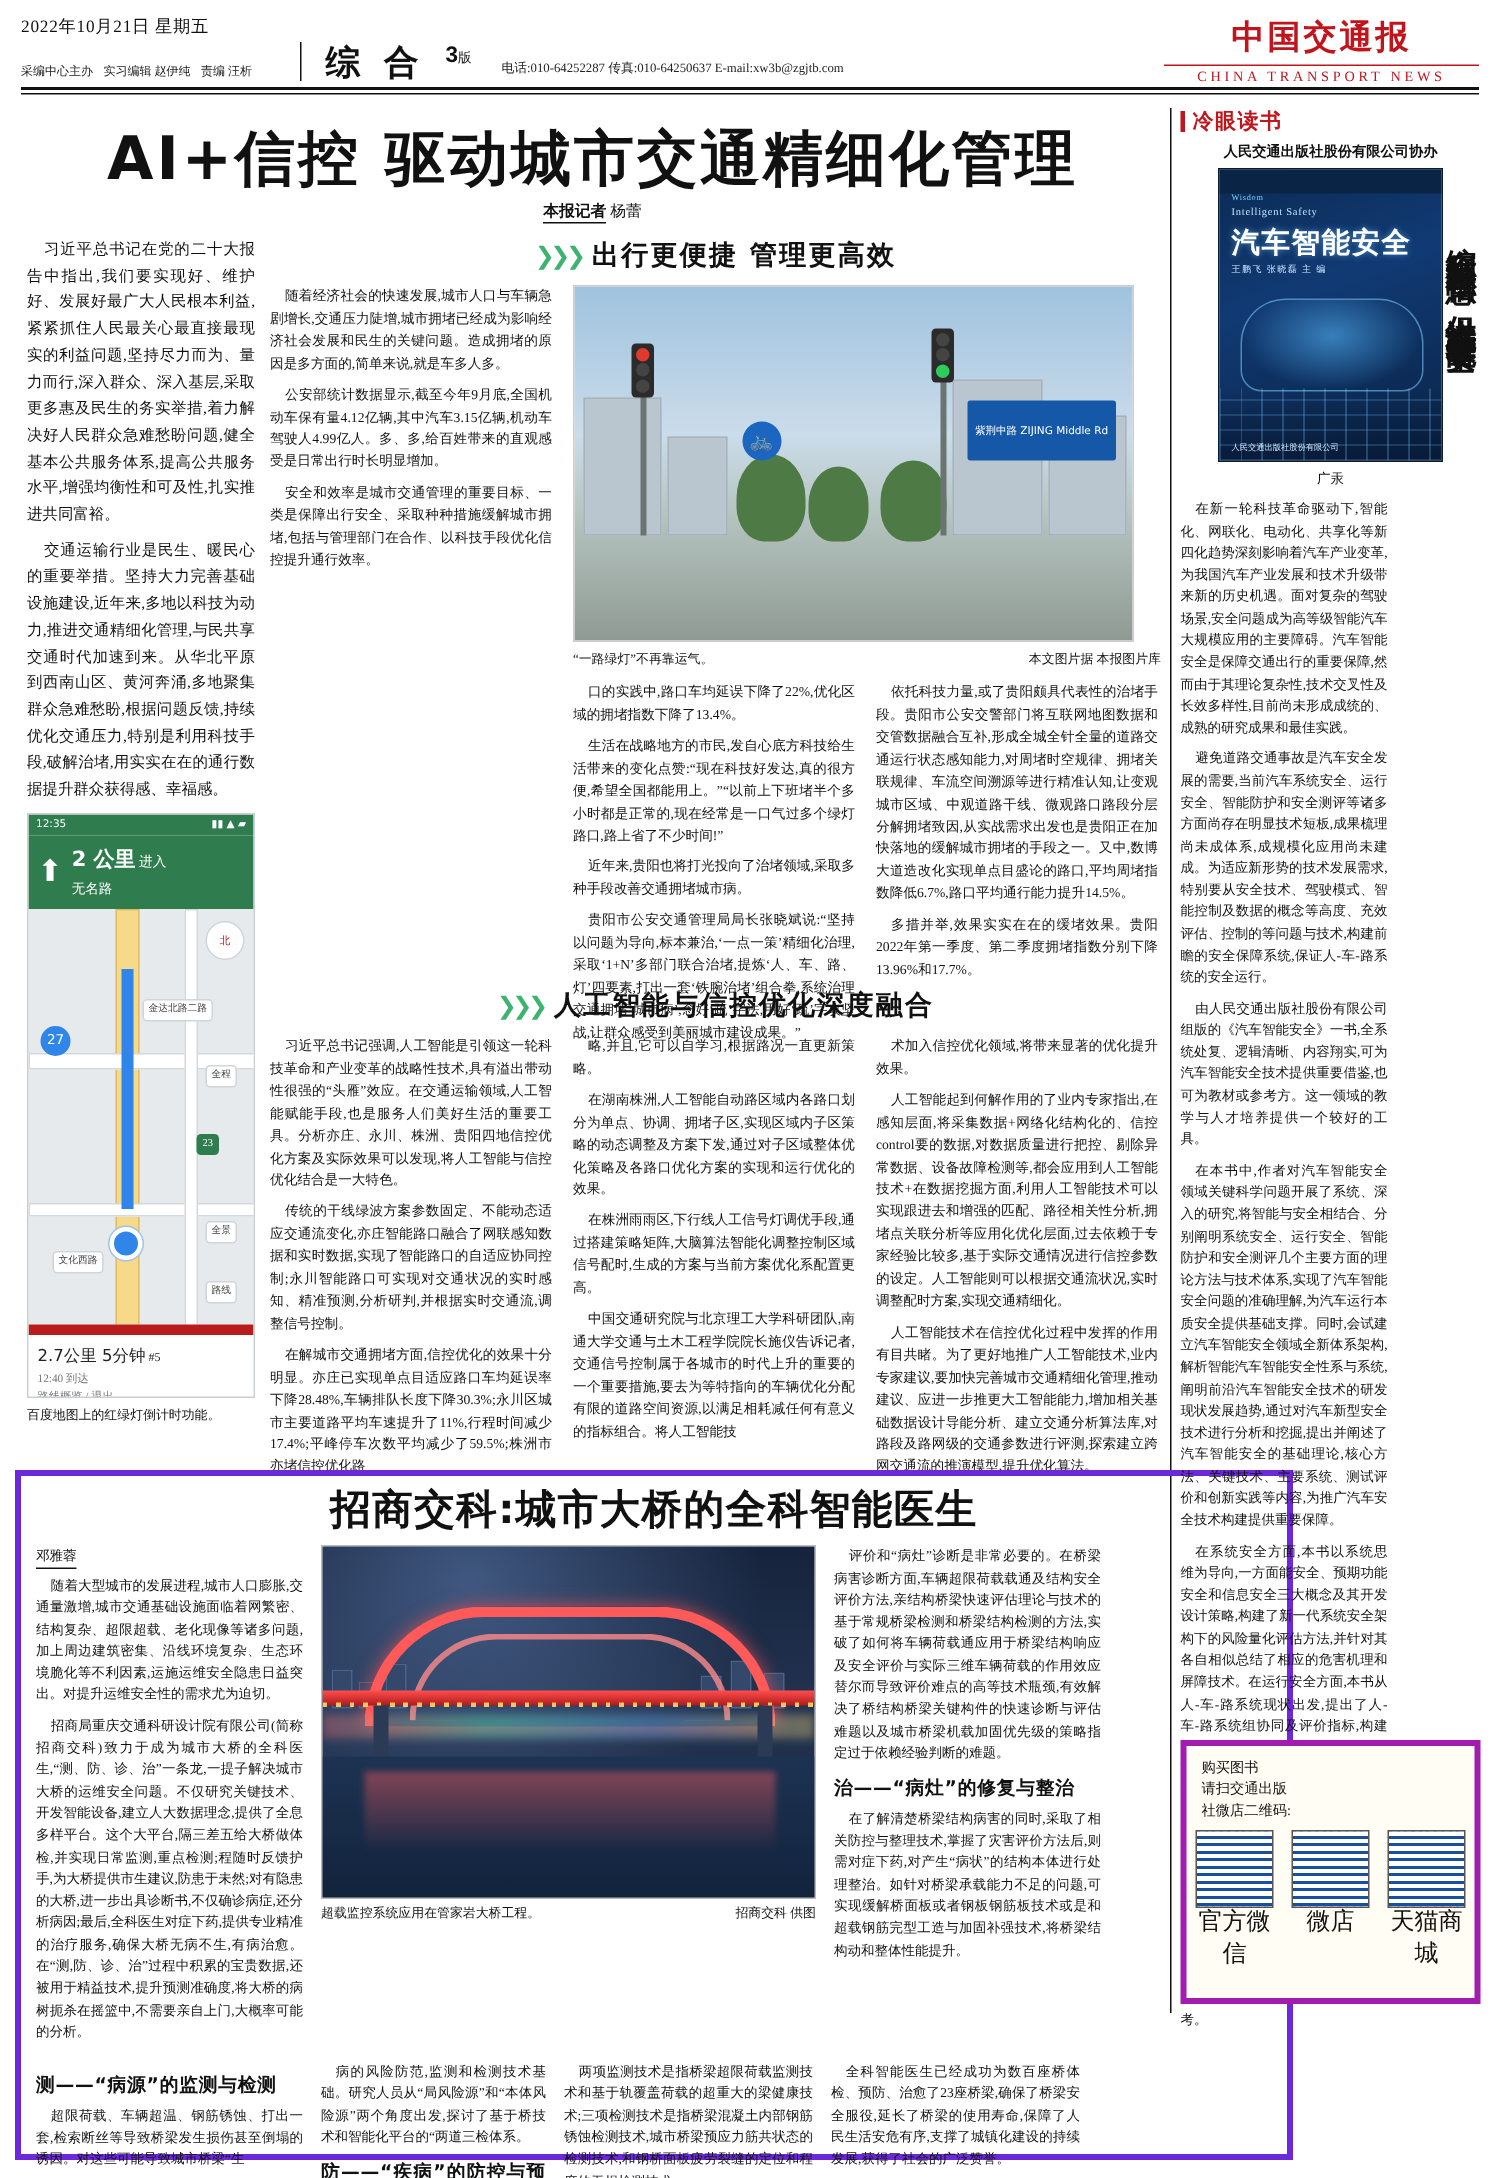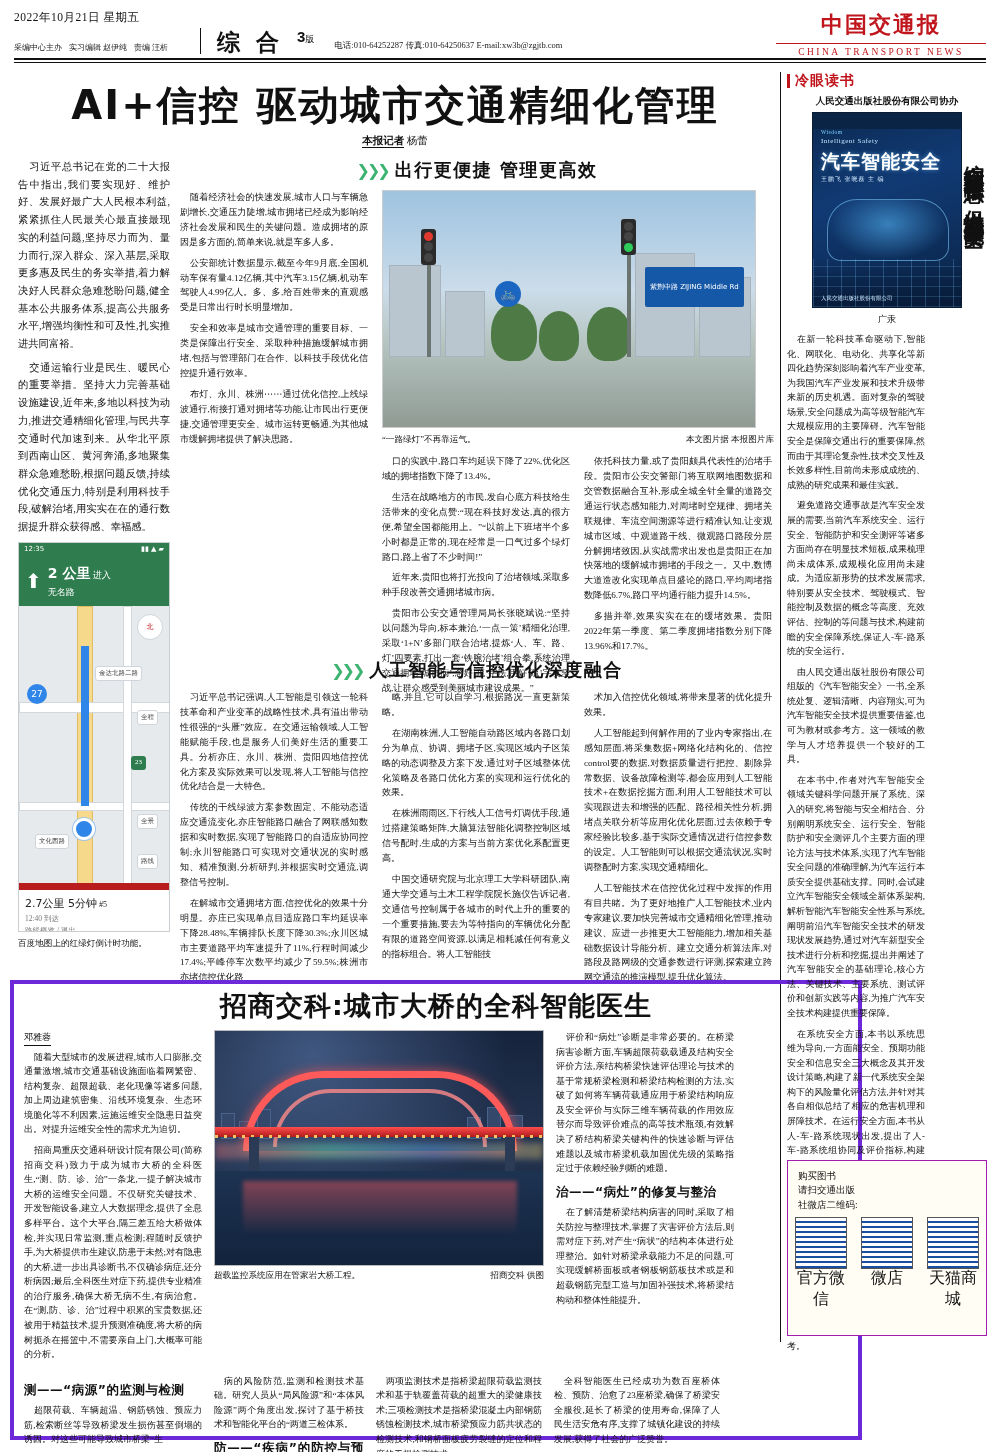--- a/index.html
+++ b/index.html
@@ -100,21 +100,21 @@
     writing-mode:vertical-rl; text-orientation:upright;
     font-family:"DejaVu Sans",sans-serif; font-weight:bold;
     font-size:20.5px; line-height:1.28; letter-spacing:2px; color:#111;
     height:430px;
   }
   .side-body { font-size:9px; line-height:1.62; text-align:justify; }
   .side-body p { margin:0 0 6px; text-indent:1.1em; }
 
   .qr-box {
     position:absolute; left:0; bottom:6px; width:200px; height:176px;
-    border:1px solid #a21caf; background:#fffdf4;
+    border:4px solid #a21caf; background:#fffdf4;
   }
   .qr-head { font-size:9.5px; line-height:1.5; padding:8px 10px 0; }
   .qr-row { display:flex; justify-content:space-around; align-items:flex-start; margin-top:6px;}
   .qr-mini { width:52px; text-align:center;}
   .qr-mini .code2 {
     width:50px;height:50px;margin:0 auto;
     background:
       repeating-linear-gradient(0deg,#1a4fa0 0 2px,#fff 2px 5px),
       repeating-linear-gradient(90deg,#1a4fa0 0 2px,#fff 2px 5px);
     outline:1px solid #555;
@@ -396,21 +396,20 @@
     <div class="sec1">
       <div class="subhead">
         <span class="chev">❯❯❯</span>
         <span>出行更便捷  管理更高效</span>
       </div>
       <div class="cols">
         <div class="cc">
           <p>随着经济社会的快速发展,城市人口与车辆急剧增长,交通压力陡增,城市拥堵已经成为影响经济社会发展和民生的关键问题。造成拥堵的原因是多方面的,简单来说,就是车多人多。</p>
           <p>公安部统计数据显示,截至今年9月底,全国机动车保有量4.12亿辆,其中汽车3.15亿辆,机动车驾驶人4.99亿人。多、多,给百姓带来的直观感受是日常出行时长明显增加。</p>
           <p>安全和效率是城市交通管理的重要目标、一类是保障出行安全、采取种种措施缓解城市拥堵,包括与管理部门在合作、以科技手段优化信控提升通行效率。</p>
-          <p>布灯、永川、株洲⋯⋯通过优化信控,上线绿波通行,衔接打通对拥堵等功能,让市民出行更便捷,交通管理更安全、城市运转更畅通,为其他城市缓解拥堵提供了解决思路。</p>
         </div>
         <div class="cc" style="width:392px;">
           <div class="photo">
             <div class="bldg" style="left:6px; width:52px; height:92px;"></div>
             <div class="bldg" style="left:62px; width:40px; height:66px;"></div>
             <div class="bldg" style="left:252px; width:60px; height:104px;"></div>
             <div class="bldg" style="left:316px; width:52px; height:80px;"></div>
             <div class="tree" style="left:108px;"></div>
             <div class="tree" style="left:156px; width:40px; height:50px;"></div>
             <div class="tree" style="left:204px; width:44px; height:54px;"></div>
@@ -514,21 +513,21 @@
       <div class="bb-c">
         <p>评价和“病灶”诊断是非常必要的。在桥梁病害诊断方面,车辆超限荷载载通及结构安全评价方法,亲结构桥梁快速评估理论与技术的基于常规桥梁检测和桥梁结构检测的方法,实破了如何将车辆荷载通应用于桥梁结构响应及安全评价与实际三维车辆荷载的作用效应替尔而导致评价难点的高等技术瓶颈,有效解决了桥结构桥梁关键构件的快速诊断与评估难题以及城市桥梁机载加固优先级的策略指定过于依赖经验判断的难题。</p>
         <div class="bb-sub">治——“病灶”的修复与整治</div>
         <p>在了解清楚桥梁结构病害的同时,采取了相关防控与整理技术,掌握了灾害评价方法后,则需对症下药,对产生“病状”的结构本体进行处理整治。如针对桥梁承载能力不足的问题,可实现缓解桥面板或者钢板钢筋板技术或是和超载钢筋完型工造与加固补强技术,将桥梁结构动和整体性能提升。</p>
       </div>
     </div>
 
     <div class="bb-lower">
       <div class="bb-l">
         <div class="bb-sub">测——“病源”的监测与检测</div>
-        <p>超限荷载、车辆超温、钢筋锈蚀、预应力筋,检索断丝等导致桥梁发生损伤甚至倒塌的诱因。对这些可能导致城市桥梁“生</p>
+        <p>超限荷载、车辆超温、钢筋锈蚀、打出一套,检索断丝等导致桥梁发生损伤甚至倒塌的诱因。对这些可能导致城市桥梁“生</p>
       </div>
       <div class="bb-l" style="width:150px;">
         <p>病的风险防范,监测和检测技术基础。研究人员从“局风险源”和“本体风险源”两个角度出发,探讨了基于桥技术和智能化平台的“两道三检体系。</p>
         <div class="bb-sub">防——“疾病”的防控与预警</div>
 
       </div>
       <div class="bb-l" style="width:166px;">
         <p>两项监测技术是指桥梁超限荷载监测技术和基于轨覆盖荷载的超重大的梁健康技术;三项检测技术是指桥梁混凝土内部钢筋锈蚀检测技术,城市桥梁预应力筋共状态的检测技术,和钢桥面板疲劳裂缝的定位和程度的无损检测技术。</p>
 
       </div>

